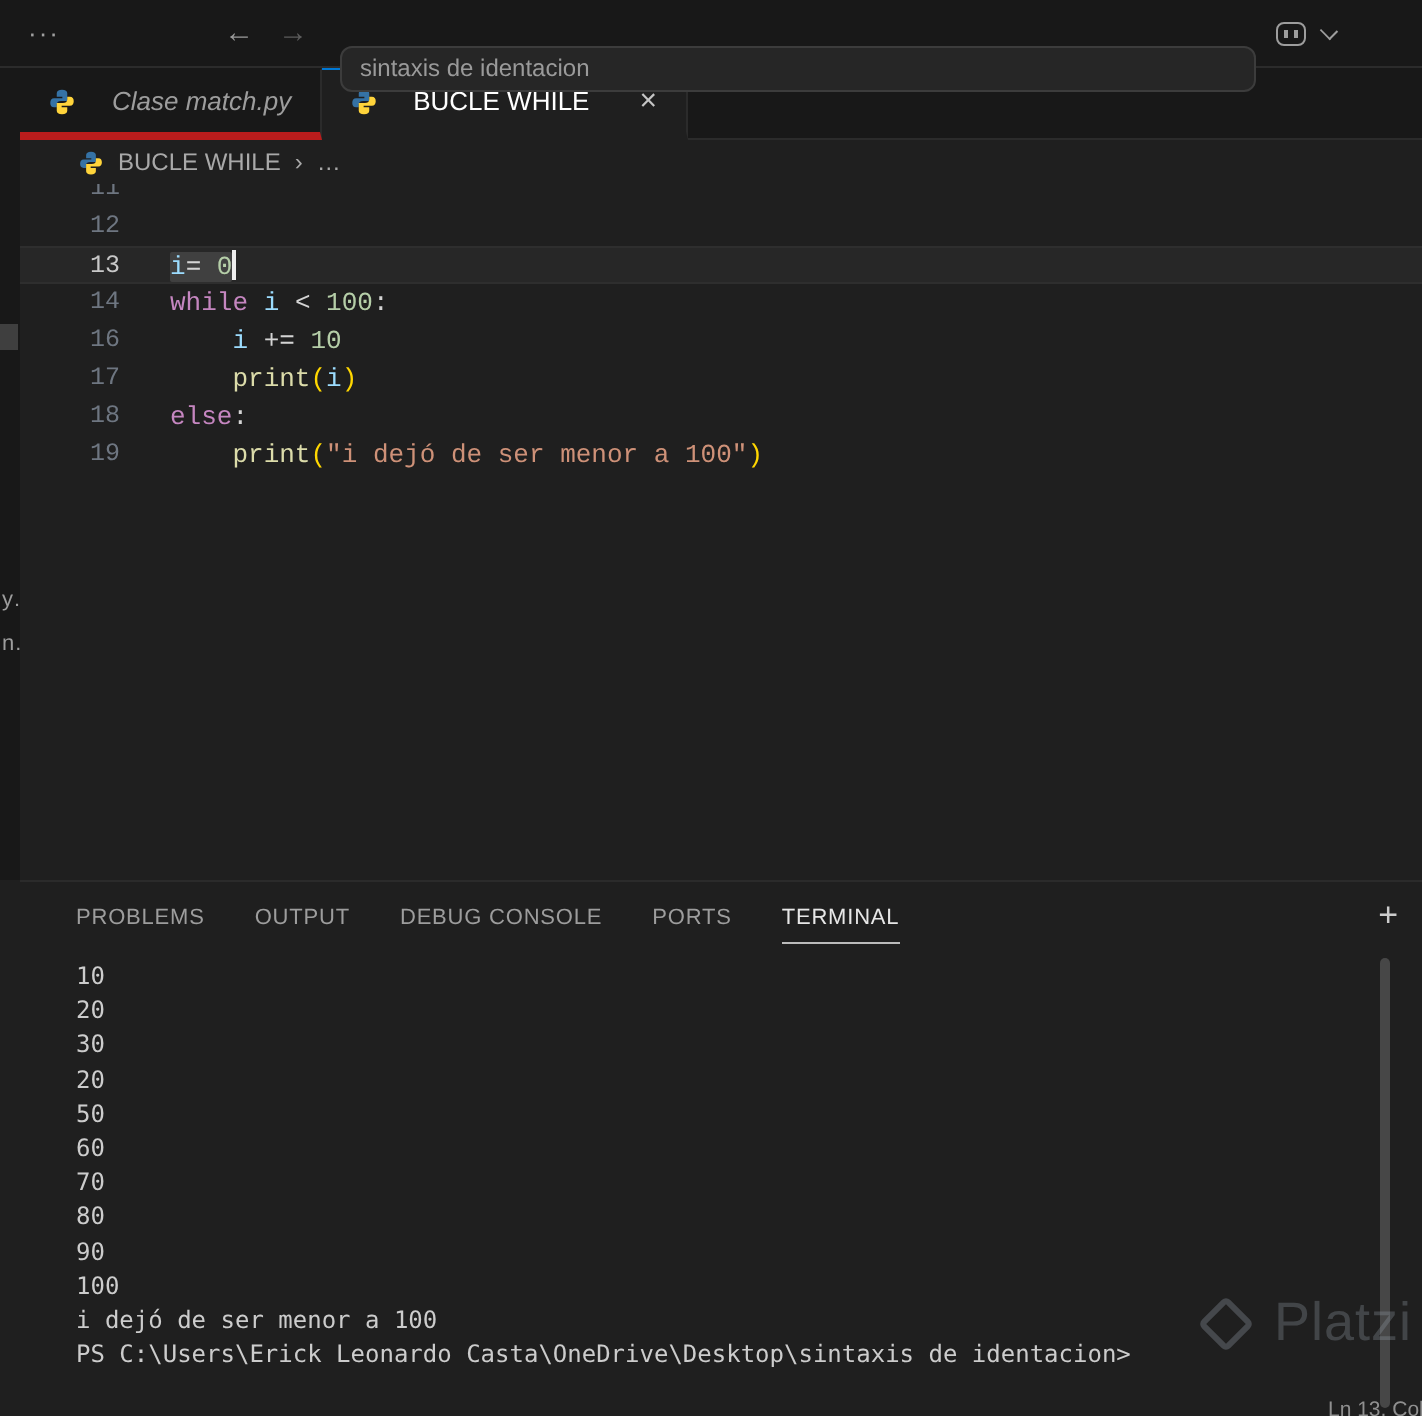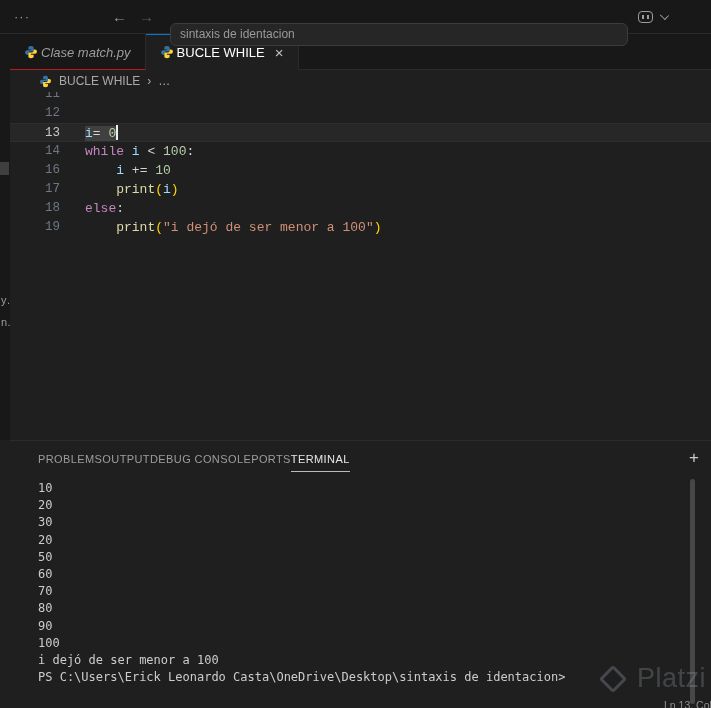--- a/index.html
+++ b/index.html
@@ -22,21 +22,21 @@
   
   .strip{position:absolute;left:0;top:34px;width:10px;height:406px;background:#181818;overflow:hidden;z-index:4}
   .strip-thumb{position:absolute;left:0;top:128px;width:9px;height:13px;background:#3f3f3f}
   .frag{position:absolute;left:1px;color:#9d9d9d;font-size:11px;white-space:nowrap}
   .frag0{top:260px}.frag1{top:282px}
 
   
   .main{position:absolute;left:10px;top:34px;width:701px;height:674px;display:flex;flex-direction:column}
 
   .tabbar{display:flex;height:36px;background:#181818;flex:none}
-  .tab{display:flex;align-items:center;gap:3px;padding:0 14px;font-size:13px;border-right:1px solid #2b2b2b;border-bottom:1px solid #b91c1c;border-top:1px solid transparent;cursor:default}
+  .tab{display:flex;align-items:center;gap:18px;padding:0 14px;font-size:13px;border-right:1px solid #2b2b2b;border-bottom:4px solid #b91c1c;border-top:1px solid transparent;cursor:default}
   .tab.inactive{color:#9d9d9d;font-style:italic}
   .tab.active{background:#1f1f1f;color:#ffffff;border-bottom-color:#1f1f1f;border-top-color:#0078d4}
   .tab .close{color:#c5c5c5;font-size:15px;margin-left:7px;font-style:normal;line-height:1}
   .tabbar-fill{flex:1;border-bottom:1px solid #2b2b2b}
   .pyicon{width:14px;height:14px;flex:none}
 
   .breadcrumb{height:22px;display:flex;align-items:center;gap:7px;padding-left:29px;color:#a9a9a9;font-size:12px;flex:none;background:#1f1f1f}
   .breadcrumb .pyicon{width:13px;height:13px}
 
   
@@ -61,21 +61,21 @@
   .panel{flex:none;height:268px;border-top:1px solid #2b2b2b;background:#1f1f1f;position:relative;display:flex;flex-direction:column}
   .panel-header{height:34px;display:flex;align-items:center;gap:25px;padding-left:28px;flex:none;position:relative}
   .panel-tab{font-size:11px;letter-spacing:.4px;color:#9d9d9d;padding:9px 0 6px;border-bottom:1px solid transparent;cursor:default}
   .panel-tab.active{color:#e7e7e7;border-bottom-color:#bbbbbb}
   .panel-plus{position:absolute;right:12px;top:7px;color:#cccccc;font-size:17px;font-weight:300}
   .terminal-body{flex:1;position:relative;font-family:"DejaVu Sans Mono",monospace;font-size:12px;line-height:17.2px;color:#cccccc;padding:5px 0 0 28px;overflow:hidden}
   .t-line{white-space:pre}
   .term-scrollbar{position:absolute;right:16px;top:4px;bottom:4px;width:5px;background:#474747;border-radius:3px}
 
   
-  .watermark{position:absolute;right:5px;bottom:14px;display:flex;align-items:center;gap:10px;z-index:5;pointer-events:none}
+  .watermark{position:absolute;right:5px;bottom:31px;display:flex;align-items:center;gap:10px;z-index:5;pointer-events:none}
   .wm-logo{width:20px;height:20px;border:3px solid rgba(150,160,170,.32);transform:rotate(45deg);border-radius:3px;margin-right:4px}
   .wm-text{font-size:27px;color:rgba(150,160,170,.30);letter-spacing:.5px}
   .status-frag{position:absolute;left:664px;top:699px;color:#8f8f8f;font-size:10.5px;white-space:nowrap;z-index:7}
 </style>
 </head>
 <body>
 
 <div class="root">
 
   <div class="titlebar">
@@ -132,21 +132,21 @@
           <div class="ed-row"><span class="gutter-num">14</span><span class="code"><span class="tk-keyword">while</span><span class="tk-punct"> </span><span class="tk-var">i</span><span class="tk-punct"> &lt; </span><span class="tk-number">100</span><span class="tk-punct">:</span></span></div>
           <div class="ed-row"><span class="gutter-num">16</span><span class="code"><span class="tk-punct">    </span><span class="tk-var">i</span><span class="tk-punct"> += </span><span class="tk-number">10</span></span></div>
           <div class="ed-row"><span class="gutter-num">17</span><span class="code"><span class="tk-punct">    </span><span class="tk-function">print</span><span class="tk-bracket">(</span><span class="tk-var">i</span><span class="tk-bracket">)</span></span></div>
           <div class="ed-row"><span class="gutter-num">18</span><span class="code"><span class="tk-keyword">else</span><span class="tk-punct">:</span></span></div>
           <div class="ed-row"><span class="gutter-num">19</span><span class="code"><span class="tk-punct">    </span><span class="tk-function">print</span><span class="tk-bracket">(</span><span class="tk-string">"i dejó de ser menor a 100"</span><span class="tk-bracket">)</span></span></div>
         </div>
     </div>
 
     <div class="panel">
       <div class="panel-header">
-        <span class="panel-tabs-holder" style="display:flex;align-items:flex-end">
+        <span class="panel-tabs-holder" style="display:flex;gap:25px;align-items:flex-end">
             <span class="panel-tab">PROBLEMS</span>
             <span class="panel-tab">OUTPUT</span>
             <span class="panel-tab">DEBUG CONSOLE</span>
             <span class="panel-tab">PORTS</span>
             <span class="panel-tab active">TERMINAL</span>
           </span>
         <span class="panel-plus">+</span>
       </div>
       <div class="terminal-body">
         <div>

